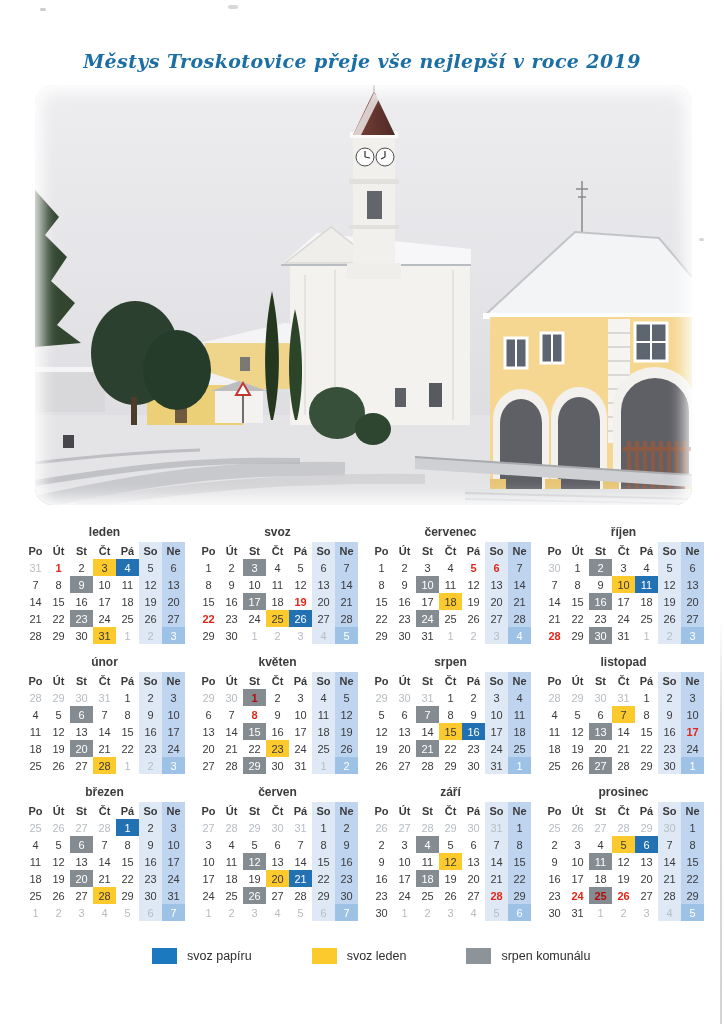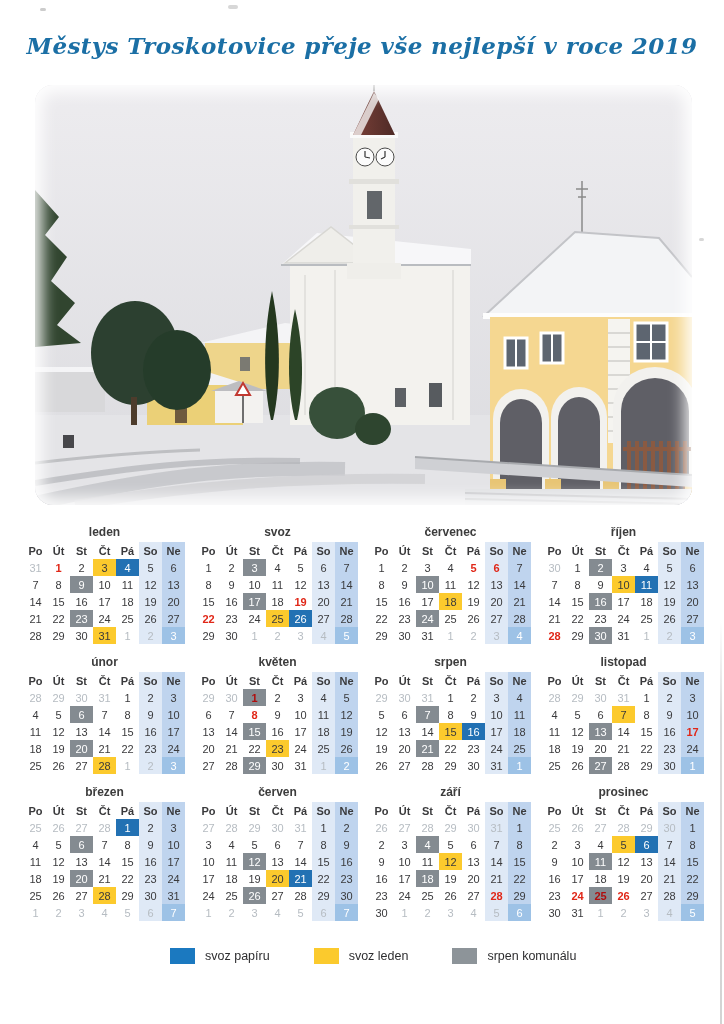--- a/index.html
+++ b/index.html
@@ -3,23 +3,23 @@
 <meta charset="utf-8">
 <style>
   html,body{margin:0;padding:0;background:#ffffff;}
   .page{position:relative;width:724px;height:1024px;background:#ffffff;overflow:hidden;
         font-family:"Liberation Sans",sans-serif;}
   
   .speck{position:absolute;background:#9a9a9a;border-radius:2px;}
   .edge-line{position:absolute;right:2px;top:620px;width:2px;height:404px;
              background:linear-gradient(#ffffff,#bcbcbc 25%,#b0b0b0);opacity:.55;}
   
-  .page-title{margin:0;padding-top:32px;text-align:center;
+  .page-title{margin:0;padding-top:50px;text-align:center;
               font-family:"DejaVu Serif",serif;font-style:italic;font-weight:700;
-              font-size:23px;letter-spacing:.4px;color:#1b6fa5;}
+              font-size:19px;letter-spacing:.4px;color:#1b6fa5;}
   
   .photo-wrap{position:absolute;left:35px;top:85px;width:657px;height:420px;
               border-radius:18px;overflow:hidden;background:#e6e6ea;}
   .photo-wrap svg{display:block;}
   .photo-fade{position:absolute;left:35px;top:85px;width:657px;height:420px;border-radius:18px;
               box-shadow:inset 0 0 16px 7px rgba(255,255,255,.95);pointer-events:none;}
   
   .months-grid{position:absolute;left:24px;top:526px;display:grid;
                grid-template-columns:repeat(4,161px);column-gap:7px;row-gap:19px;gap:12px;}
   .month{width:161px;}
@@ -32,21 +32,21 @@
   .cell.so{background:#dfe9f6;}
   .cell.ne{background:#bfd4ee;}
   .cell.out{color:#b6bcc2;}
   .cell.ne.out{background:#9dc2e6;color:#ffffff;}
   .cell.hl-P{background:#fcca2d;color:#3a3a3c;}
   .cell.hl-B{background:#2271b3;color:#ffffff;}
   .cell.hl-K{background:#848b91;color:#ffffff;}
   .cell.red{color:#e02718;font-weight:700;}
   .cell.hl-K.red{color:#b00d0d;}
   
-  .legend{position:absolute;left:170px;top:948px;display:flex;align-items:center;column-gap:44px;}
+  .legend{position:absolute;left:152px;top:948px;display:flex;align-items:center;column-gap:60px;}
   .legend-item{display:flex;align-items:center;gap:10px;}
   .legend-swatch{width:25px;height:16px;}
   .legend-label{font-size:12.5px;color:#2e2e30;}
 </style>
 </head>
 <body>
 
 <div class="page">
 
   <div class="speck" style="left:40px;top:8px;width:6px;height:3px;opacity:.5;"></div>

